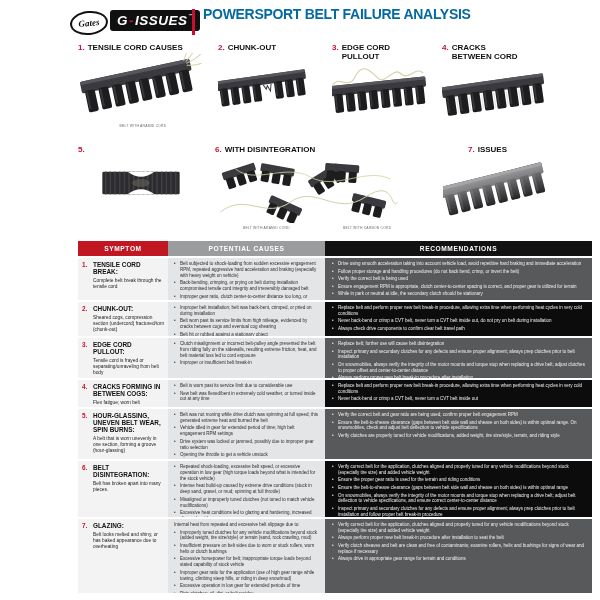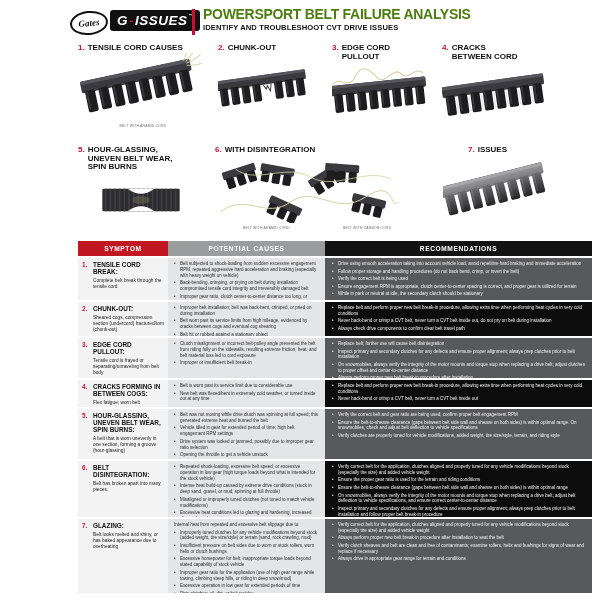--- a/index.html
+++ b/index.html
@@ -9,21 +9,21 @@
   .gates-logo{position:absolute;left:70px;top:11px;width:34px;height:20px;border:2px solid #111;
               border-radius:50%;display:flex;align-items:center;justify-content:center;
               font-family:"Liberation Serif",serif;font-style:italic;font-weight:bold;font-size:9px;
               transform:rotate(-6deg);background:#fff;}
   .gforce-logo{position:absolute;left:110px;top:10px;height:18px;background:#101010;border-radius:3px;
                color:#fff;font-weight:bold;font-style:italic;font-size:13.5px;letter-spacing:.5px;
                display:flex;align-items:center;padding:1px 7px 2px 7px;}
   .gforce-logo .dash{color:#C8102E;margin:0 1px;}
   .gforce-logo .tm{font-size:4px;font-style:normal;align-self:flex-start;margin-left:1px;margin-top:2px;}
   .hdr-divider{position:absolute;left:192px;top:9px;width:3px;height:26px;background:#C8102E;}
-  .hdr-title{position:absolute;left:203px;top:6px;font-size:14px;font-weight:bold;letter-spacing:-.3px;color:#4d7c0f;}
+  .hdr-title{position:absolute;left:203px;top:6px;font-size:14px;font-weight:bold;letter-spacing:-.3px;color:#0369a1;}
   .hdr-sub{position:absolute;left:203px;top:23px;font-size:7.6px;font-weight:bold;letter-spacing:.1px;color:#111;}
   
   .fig{position:absolute;}
   .flabel{display:flex;align-items:flex-start;font-size:8px;font-weight:bold;line-height:1.08;}
   .fnum{color:#C8102E;margin-right:3px;}
   .ftext{white-space:pre-line;color:#111;}
   .fimg{width:100%;}
   .fimg svg{display:block;width:100%;height:100%;}
   .fcap{font-size:3.4px;color:#6c6c6c;text-align:center;letter-spacing:.2px;margin-top:1px;}
   .fcap-abs{position:absolute;font-size:3.4px;color:#6c6c6c;letter-spacing:.2px;}
@@ -58,21 +58,20 @@
     <span>Gates</span>
   </div>
   <div class="gforce-logo">
     <span>G</span>
       <span class="dash">-</span>
       <span>ISSUES</span>
       <span class="tm">™</span>
   </div>
   <div class="hdr-divider"></div>
   <div class="hdr-title">POWERSPORT BELT FAILURE ANALYSIS</div>
-  <div class="hdr-sub">IDENTIFY AND TROUBLESHOOT CVT DRIVE ISSUES</div>
 
   <div class="fig" style="left:78px;top:44px;width:130px">
     <div class="flabel">
       <span class="fnum">1.</span>
       <span class="ftext">TENSILE CORD CAUSES</span>
     </div>
     <div class="fimg" style="height:70px">
         <svg viewBox="0 0 120 70" preserveAspectRatio="xMidYMid meet" xmlns="http://www.w3.org/2000/svg">
           <g transform="rotate(-12 60 38)">
             <rect x="0" y="16" width="112" height="12" rx="2" fill="#3a3a3e"></rect>
@@ -203,23 +202,20 @@
             <rect x="82.79999999999998" y="30" width="1.2" height="16" fill="#d8d8d8" opacity=".75"></rect>
             <rect x="96.49999999999999" y="30" width="1.2" height="16" fill="#d8d8d8" opacity=".75"></rect>
           </g>
         </svg>
       </div>
   </div>
 
   <div class="fig" style="left:78px;top:146px;width:126px">
     <div class="flabel">
       <span class="fnum">5.</span>
-      <span class="ftext">HOUR-GLASSING,
-UNEVEN BELT WEAR,
-SPIN BURNS</span>
     </div>
     <div class="fimg" style="height:44px;margin-top:6px">
         <svg viewBox="0 0 120 66" preserveAspectRatio="xMidYMid meet" xmlns="http://www.w3.org/2000/svg">
           <rect x="2" y="16" width="116" height="34" rx="2" fill="#2c2c2f"></rect>
           <rect x="6" y="16" width="2.2" height="34" fill="#404046"></rect>
           <rect x="13" y="16" width="2.2" height="34" fill="#404046"></rect>
           <rect x="20" y="16" width="2.2" height="34" fill="#404046"></rect>
           <rect x="27" y="16" width="2.2" height="34" fill="#404046"></rect>
           <rect x="34" y="16" width="2.2" height="34" fill="#404046"></rect>
           <rect x="41" y="16" width="2.2" height="34" fill="#404046"></rect>

